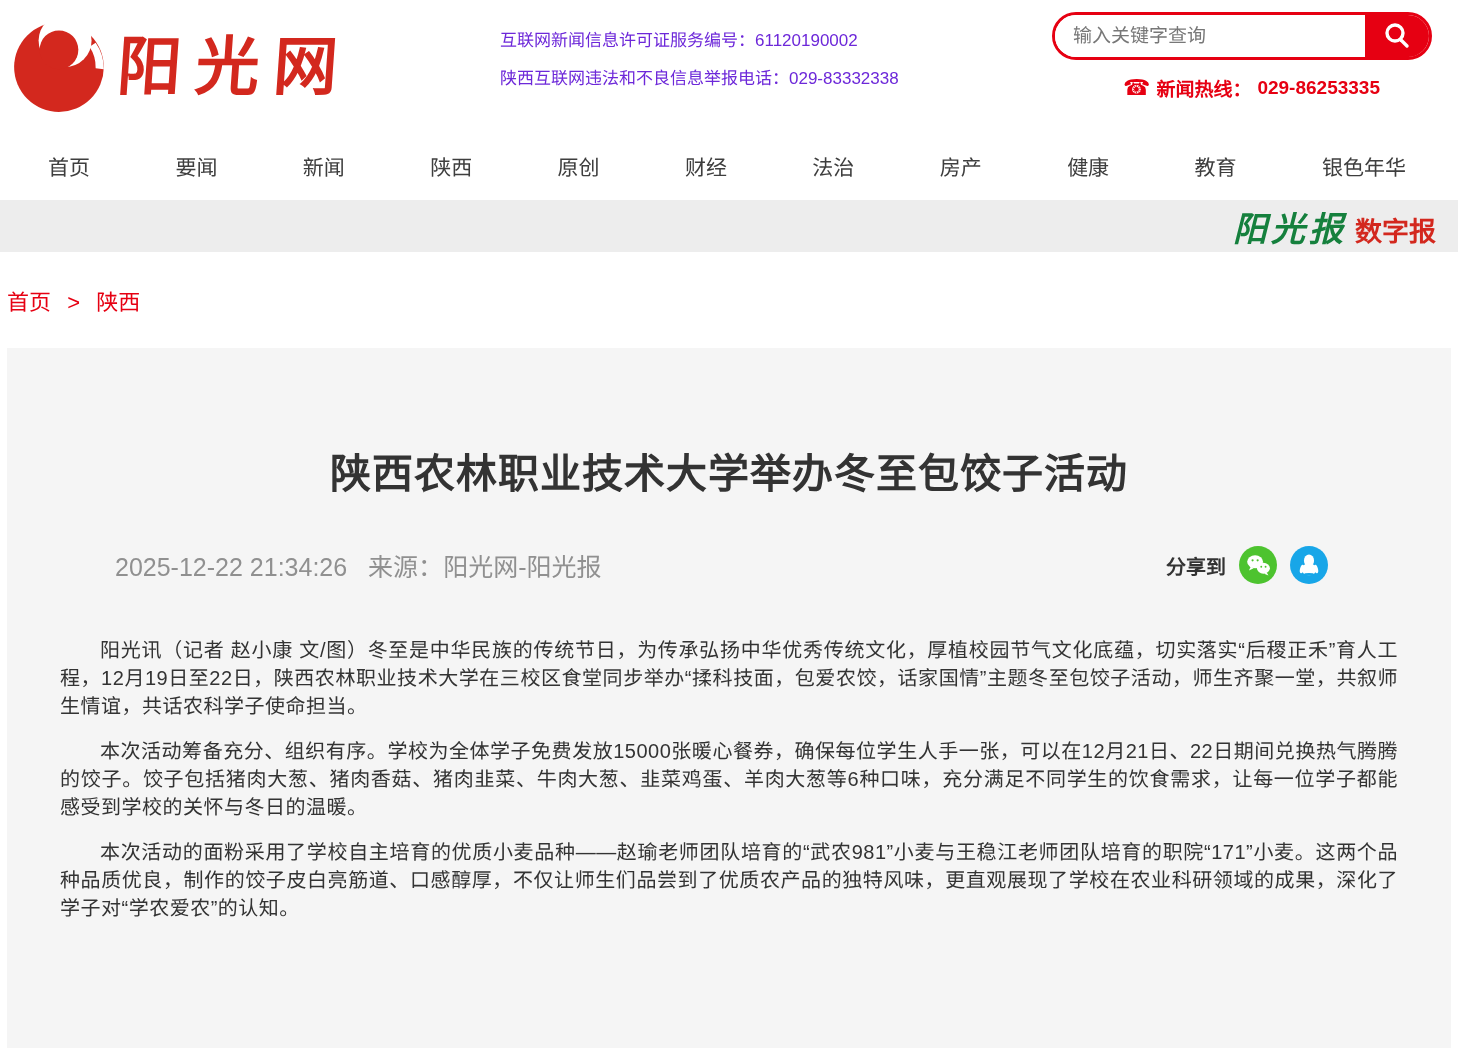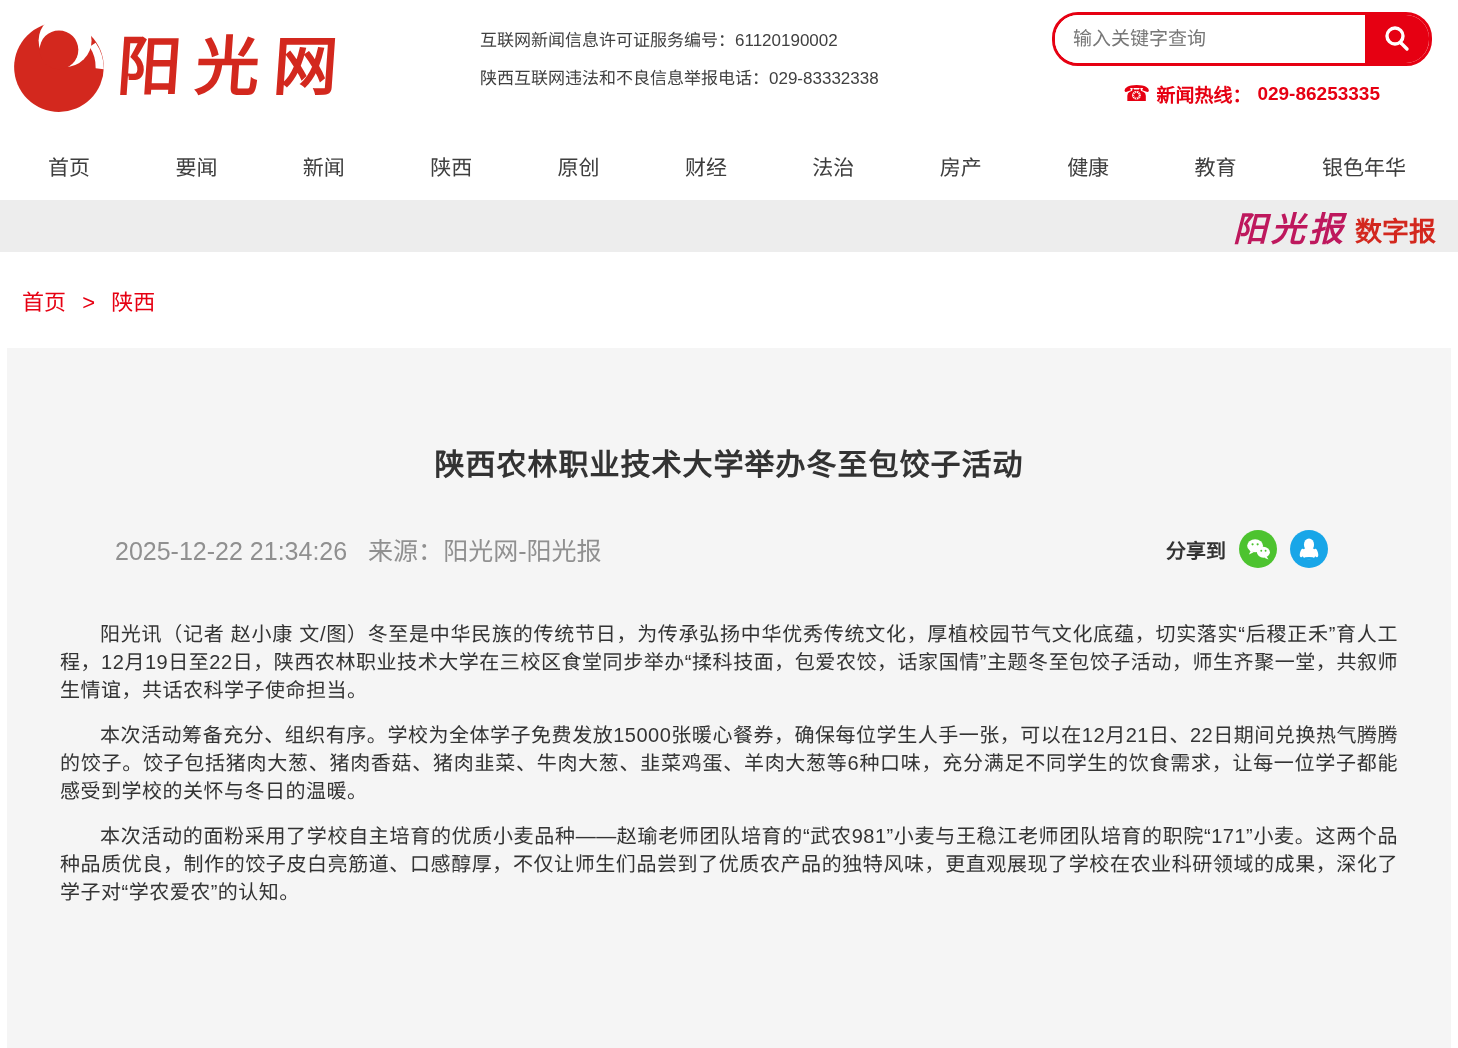--- a/index.html
+++ b/index.html
@@ -4,54 +4,54 @@
 <style>
   * { box-sizing: border-box; margin: 0; padding: 0; }
   html, body { width: 1458px; height: 1048px; overflow: hidden; background: #fff;
     font-family: "Liberation Sans", "DejaVu Sans", sans-serif; }
 
   
   .site-header { position: relative; height: 132px; background: #fff; }
   .logo { position: absolute; left: 10px; top: 8px; display: flex; align-items: center; cursor: pointer; }
   .logo-text { font-family: "DejaVu Serif", serif; font-weight: bold; color: #d3281e;
     font-size: 64px; letter-spacing: 14px; margin-left: 6px; transform: skewX(-4deg); }
-  .license { position: absolute; left: 480px; top: 22px; color: #404040; font-size: 17px; line-height: 38px; }
+  .license { position: absolute; left: 500px; top: 22px; color: #6d28d9; font-size: 17px; line-height: 38px; }
   .search-area { position: absolute; right: 26px; top: 12px; width: 380px; }
-  .search-box { display: flex; height: 54px; border: 3px solid #e60012; border-radius: 26px;
+  .search-box { display: flex; height: 48px; border: 3px solid #e60012; border-radius: 26px;
     overflow: hidden; background: #fff; }
   .search-box input { flex: 1; border: none; outline: none; font-size: 19px; padding: 0 18px; color: #444;
     font-family: inherit; }
   .search-box input::placeholder { color: #777; }
   .search-btn { width: 64px; background: #e60012; border: none; cursor: pointer;
     display: flex; align-items: center; justify-content: center; }
   .hotline { margin-top: 14px; display: flex; align-items: center; justify-content: flex-end;
     padding-right: 52px; color: #e60012; font-weight: bold; font-size: 19px; gap: 6px; }
   .phone-icon { font-size: 22px; line-height: 1; }
 
   
   .main-nav { height: 68px; display: flex; align-items: center; justify-content: space-between;
     padding: 0 52px 0 48px; background: #fff; }
   .main-nav a { color: #3e3e3e; font-size: 21px; text-decoration: none; cursor: pointer; }
 
   
   .digital-strip { height: 52px; background: #ededed; display: flex; align-items: center;
     justify-content: flex-end; padding-right: 22px; }
   .digital-link { display: flex; align-items: baseline; gap: 8px; cursor: pointer; text-decoration: none; }
   .dp-calli { font-family: "DejaVu Serif", serif; font-weight: bold; font-style: italic;
-    color: #be185d; font-size: 34px; letter-spacing: 4px; }
+    color: #15803d; font-size: 34px; letter-spacing: 4px; }
   .dp-word { color: #d3281e; font-weight: bold; font-size: 27px; }
 
   
-  .breadcrumb { margin: 32px 0 0; padding-left: 22px; font-size: 22px; color: #e60012; }
+  .breadcrumb { margin: 32px 0 0; padding-left: 7px; font-size: 22px; color: #e60012; }
   .breadcrumb a { color: #e60012; text-decoration: none; cursor: pointer; }
   .breadcrumb .sep { margin: 0 10px; color: #e60012; }
 
   
   .article-box { margin: 32px 7px 0; background: #f5f5f5; padding: 92px 53px 40px; min-height: 700px; }
-  .article-title { text-align: center; font-size: 30px; font-weight: bold; color: #333; letter-spacing: 1px; }
+  .article-title { text-align: center; font-size: 41px; font-weight: bold; color: #333; letter-spacing: 1px; }
   .meta-row { margin-top: 46px; display: flex; align-items: center; justify-content: space-between;
     padding: 0 70px 0 55px; }
   .meta-left { color: #909090; font-size: 25px; }
   .meta-left .src { margin-left: 14px; }
   .share { display: flex; align-items: center; gap: 13px; }
   .share-label { font-size: 20px; font-weight: bold; color: #333; }
   .share-icon { width: 38px; height: 38px; border-radius: 50%; display: flex; align-items: center;
     justify-content: center; cursor: pointer; }
   .share-icon.wechat { background: #4dc32f; }
   .share-icon.qq { background: #18a6e8; }

